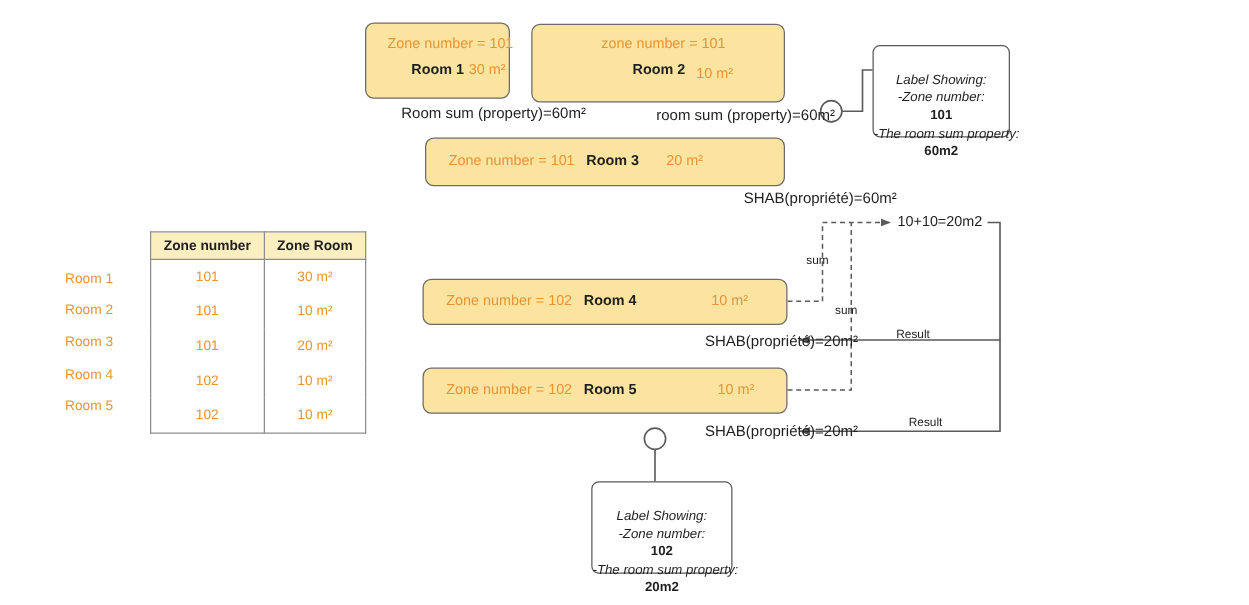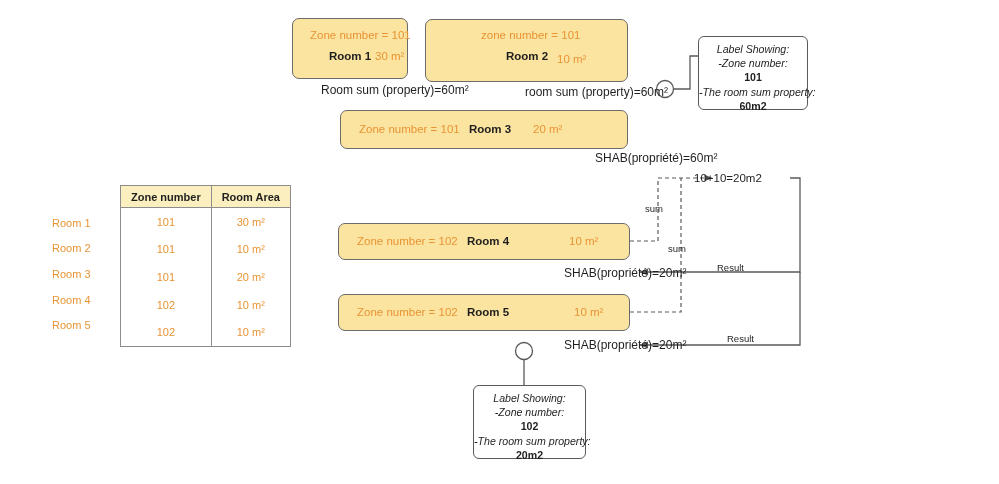--- a/index.html
+++ b/index.html
@@ -50,21 +50,21 @@
   }
 
   
   .label-box{
     position:absolute;
     background:#ffffff;
     border:1.3px solid #5a5a5a;
     border-radius:6px;
     box-sizing:border-box;
     text-align:center;
-    padding-top:5px;
+    padding-top:20px;
   }
   .label-box .lb-line{
     display:block;
     font-size:10.6px;
     font-style:italic;
     color:#1f1f1f;
     line-height:14.2px;
     white-space:nowrap;
   }
   .label-box .lb-val{
@@ -208,21 +208,21 @@
     <span class="lb-line">-Zone number:</span>
     <span class="lb-val">102</span>
     <span class="lb-line">-The room sum property:</span>
     <span class="lb-val">20m2</span>
   </div>
 
   <table class="zone-table" style="left:120px;top:185px;">
     <thead>
       <tr>
         <th>Zone number</th>
-        <th>Room Area</th>
+        <th>Zone Room</th>
       </tr>
     </thead>
     <tbody>
       <tr>
         <td>101</td>
         <td>30 m²</td>
       </tr>
       <tr>
         <td>101</td>
         <td>10 m²</td>
@@ -243,17 +243,17 @@
   </table>
 
   <span class="row-label" style="left:52px;top:217px;">Room 1</span>
   <span class="row-label" style="left:52px;top:242px;">Room 2</span>
   <span class="row-label" style="left:52px;top:268px;">Room 3</span>
   <span class="row-label" style="left:52px;top:294px;">Room 4</span>
   <span class="row-label" style="left:52px;top:319px;">Room 5</span>
 
   <span class="edge-label" style="left:645px;top:203px;">sum</span>
   <span class="edge-label" style="left:668px;top:243px;">sum</span>
-  <span class="flow-text" style="left:694px;top:172px;">10+10=20m2</span>
+  <span class="flow-text" style="left:718px;top:172px;">10+10=20m2</span>
   <span class="edge-label" style="left:717px;top:262px;">Result</span>
   <span class="edge-label" style="left:727px;top:333px;">Result</span>
 
 </div>
 
 </body></html>

